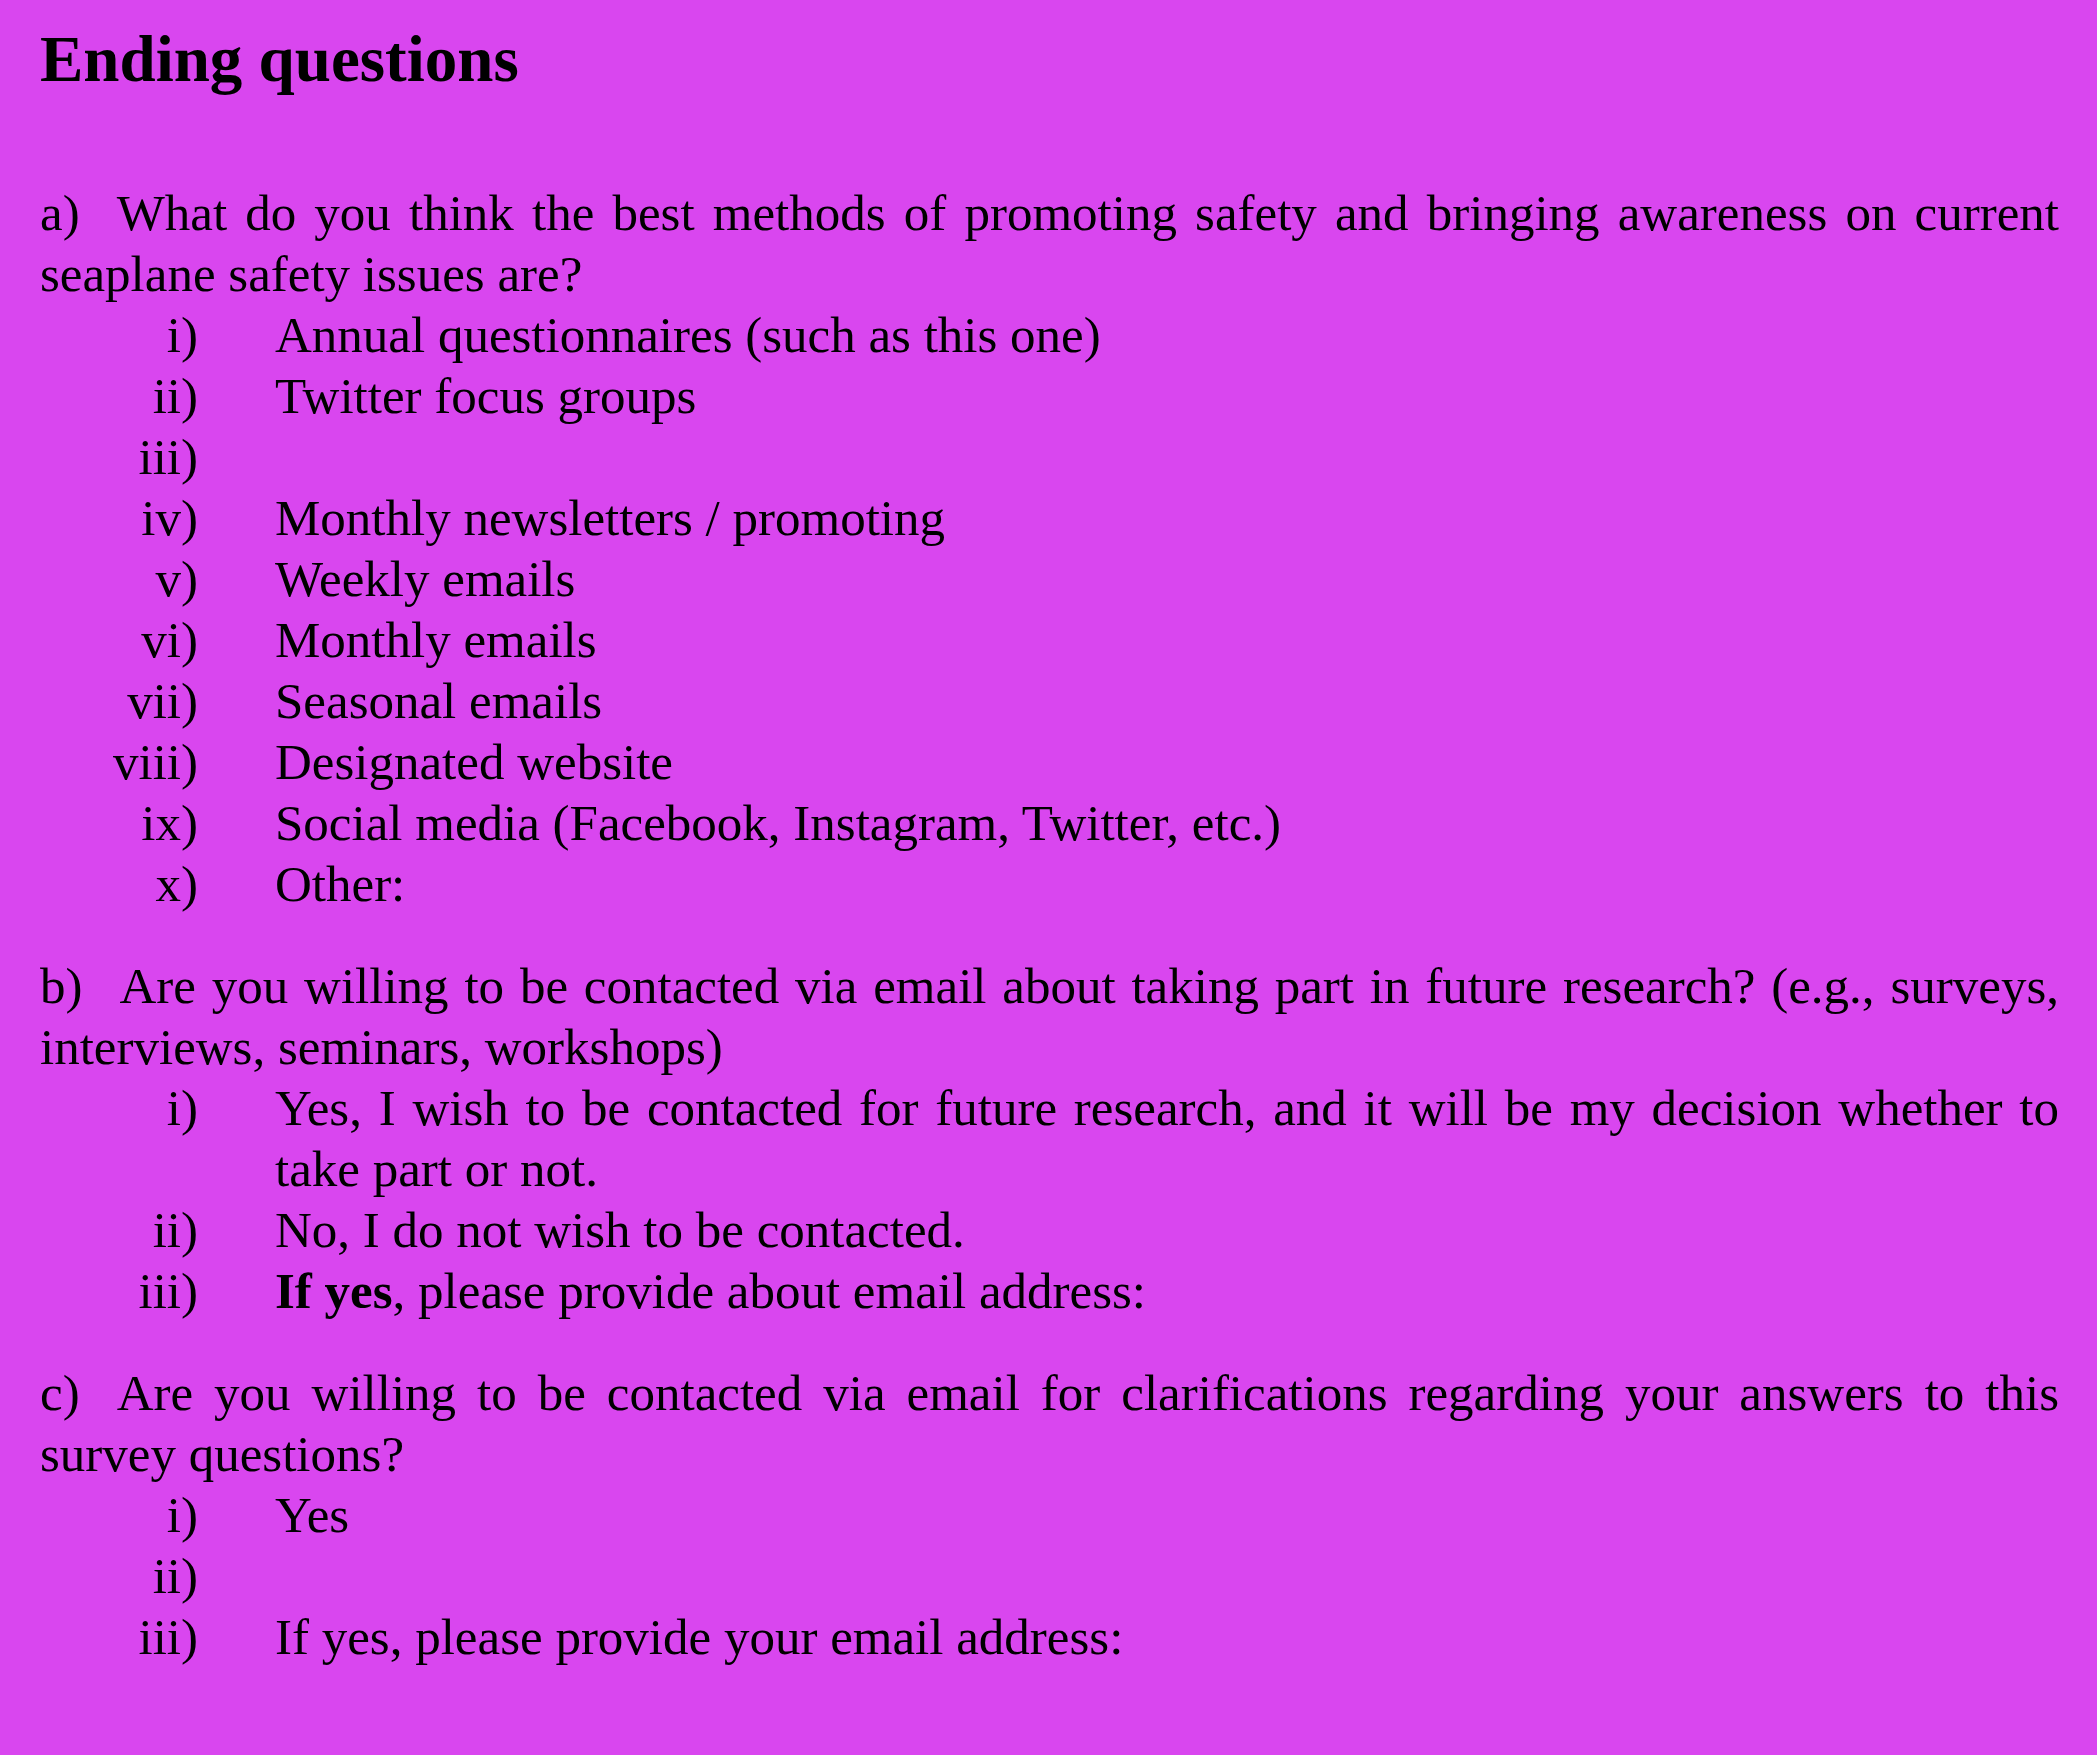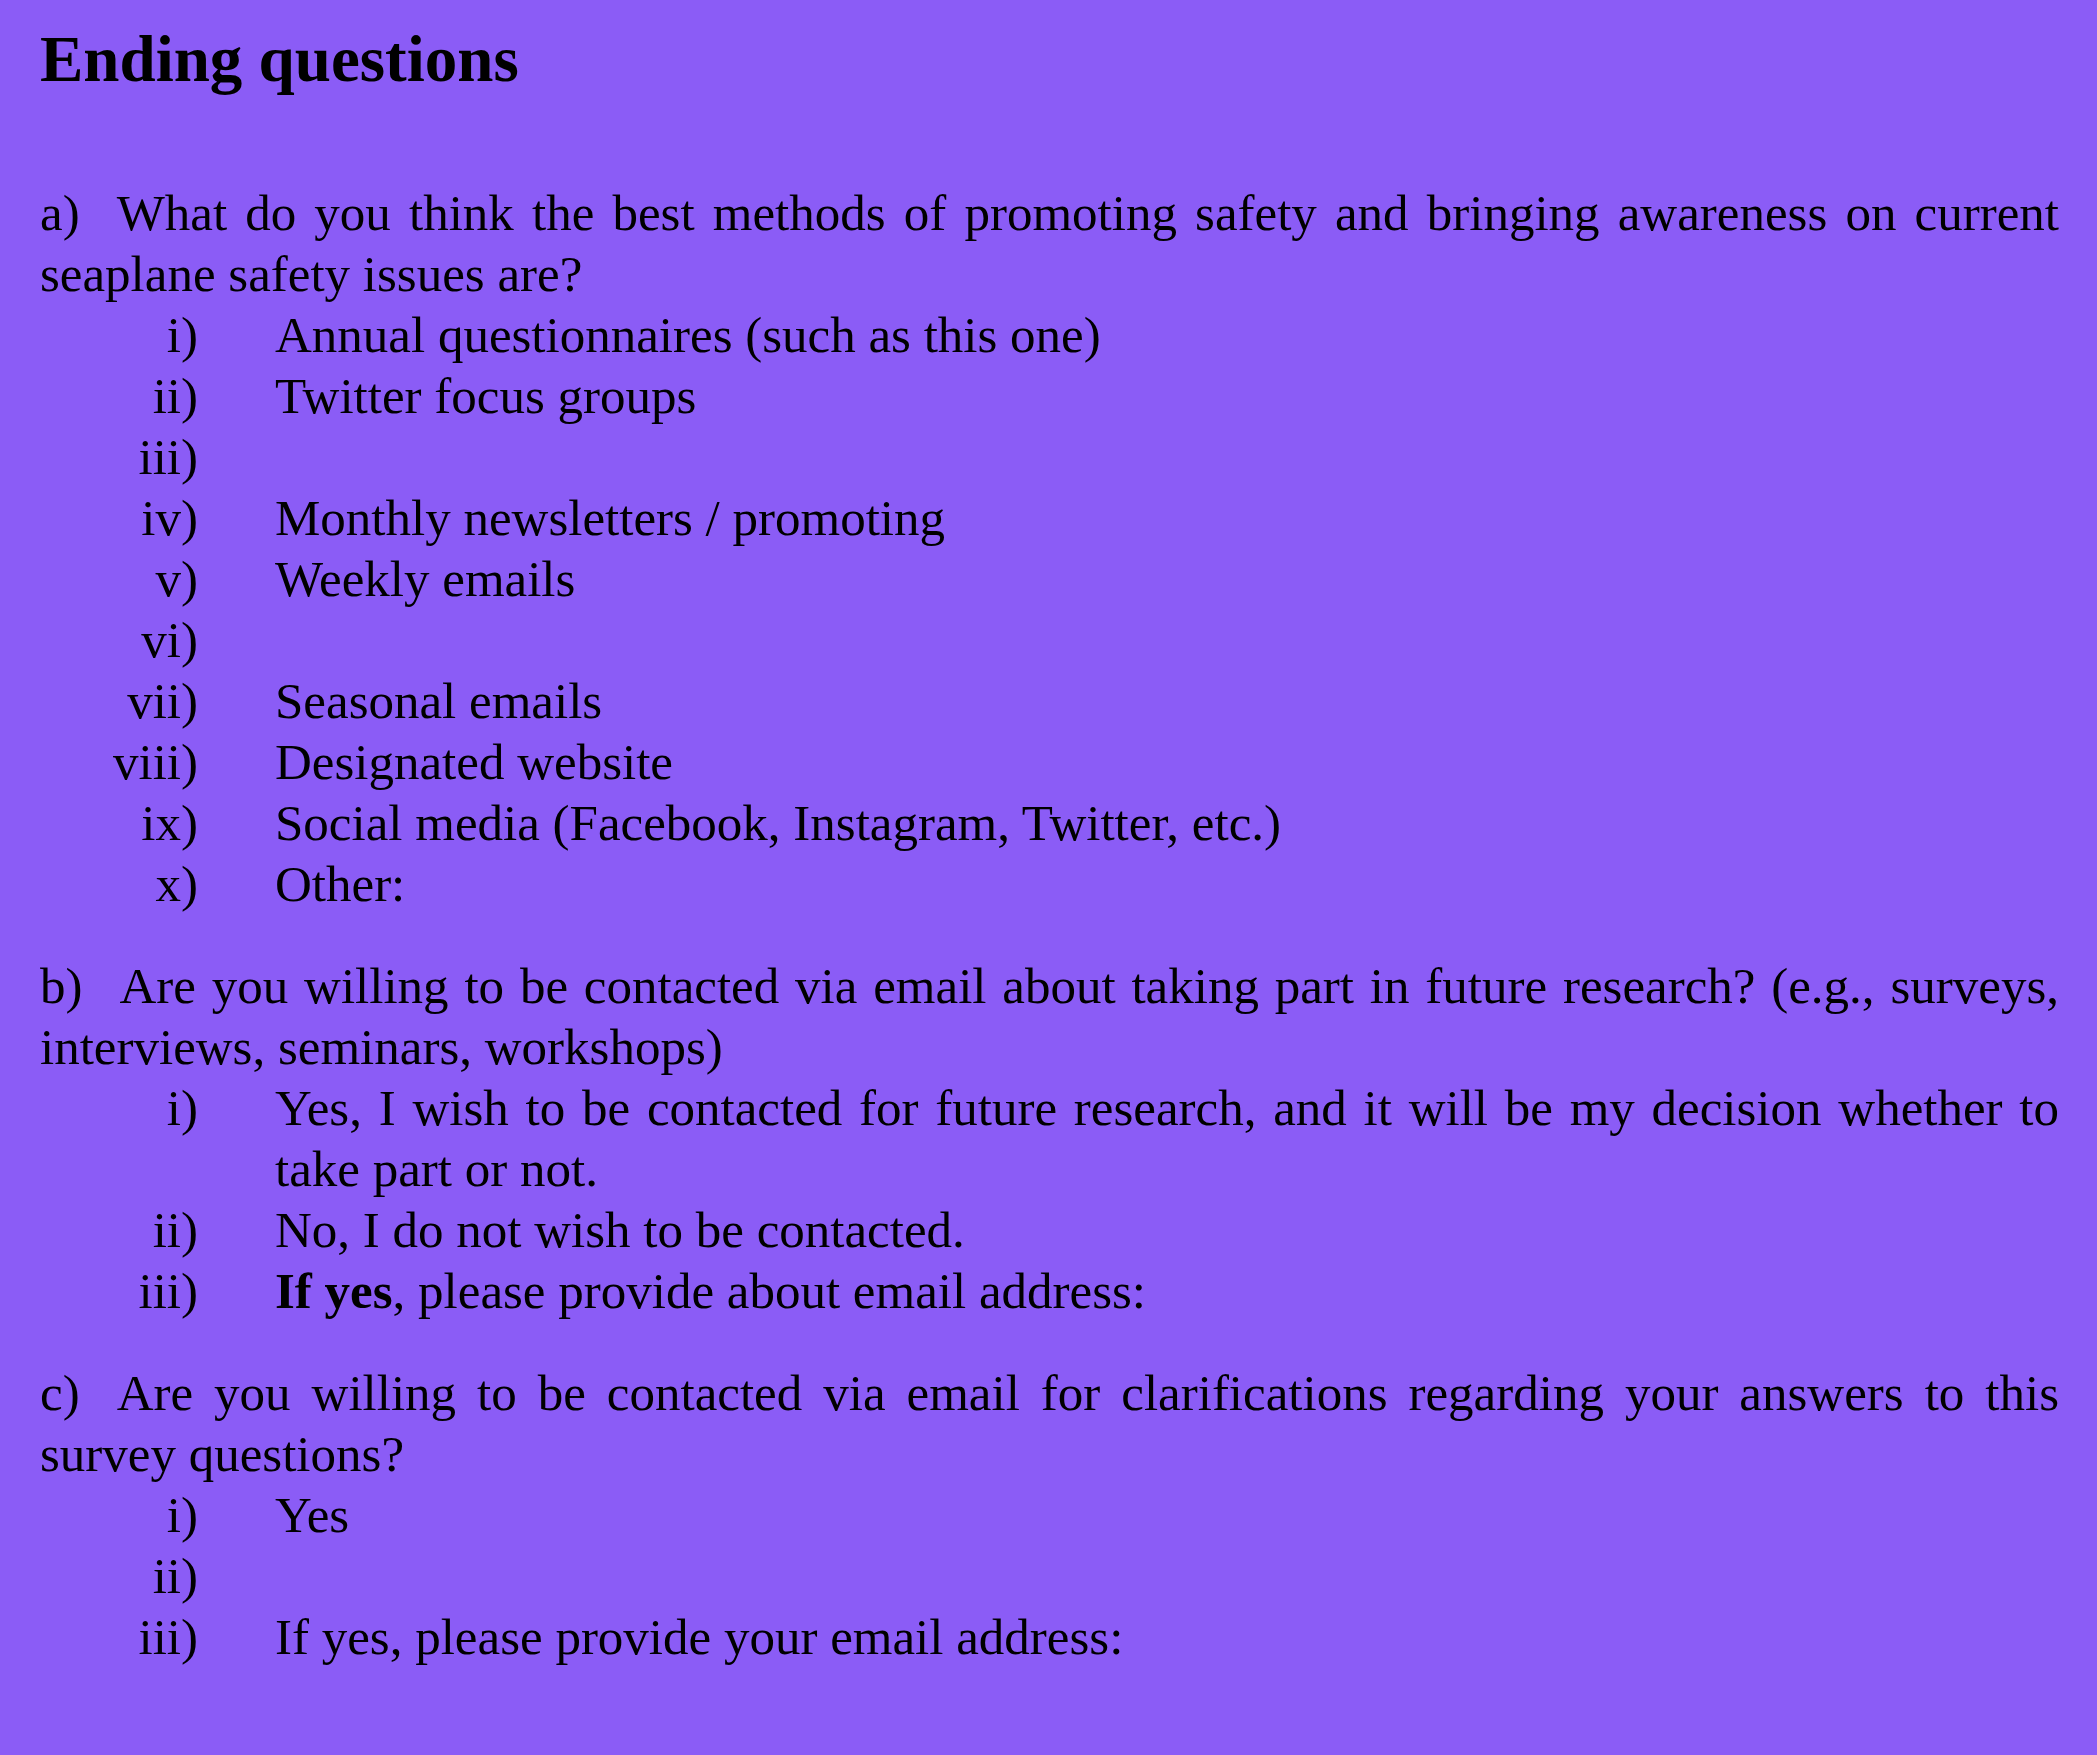--- a/index.html
+++ b/index.html
@@ -5,21 +5,21 @@
   html, body {
     margin: 0;
     padding: 0;
     background: #ffffff;
   }
   .page {
     box-sizing: border-box;
     width: 2097px;
     height: 1755px;
     padding: 22px 38px 0 40px;
-    background: #8b5cf6;
+    background: #d946ef;
     color: #000000;
     font-family: "Liberation Serif", "DejaVu Serif", serif;
     font-size: 51px;
     line-height: 61px;
     overflow: hidden;
   }
   .title {
     font-size: 65px;
     line-height: 74px;
     font-weight: bold;
@@ -82,20 +82,21 @@
         <div class="label">Monthly newsletters / promoting</div>
       </div>
       <div class="item">
         <div class="num">v)</div>
         <div class="numgap"></div>
         <div class="label">Weekly emails</div>
       </div>
       <div class="item">
         <div class="num">vi)</div>
         <div class="numgap"></div>
+        <div class="label">Monthly emails</div>
       </div>
       <div class="item">
         <div class="num">vii)</div>
         <div class="numgap"></div>
         <div class="label">Seasonal emails</div>
       </div>
       <div class="item">
         <div class="num">viii)</div>
         <div class="numgap"></div>
         <div class="label">Designated website</div>

